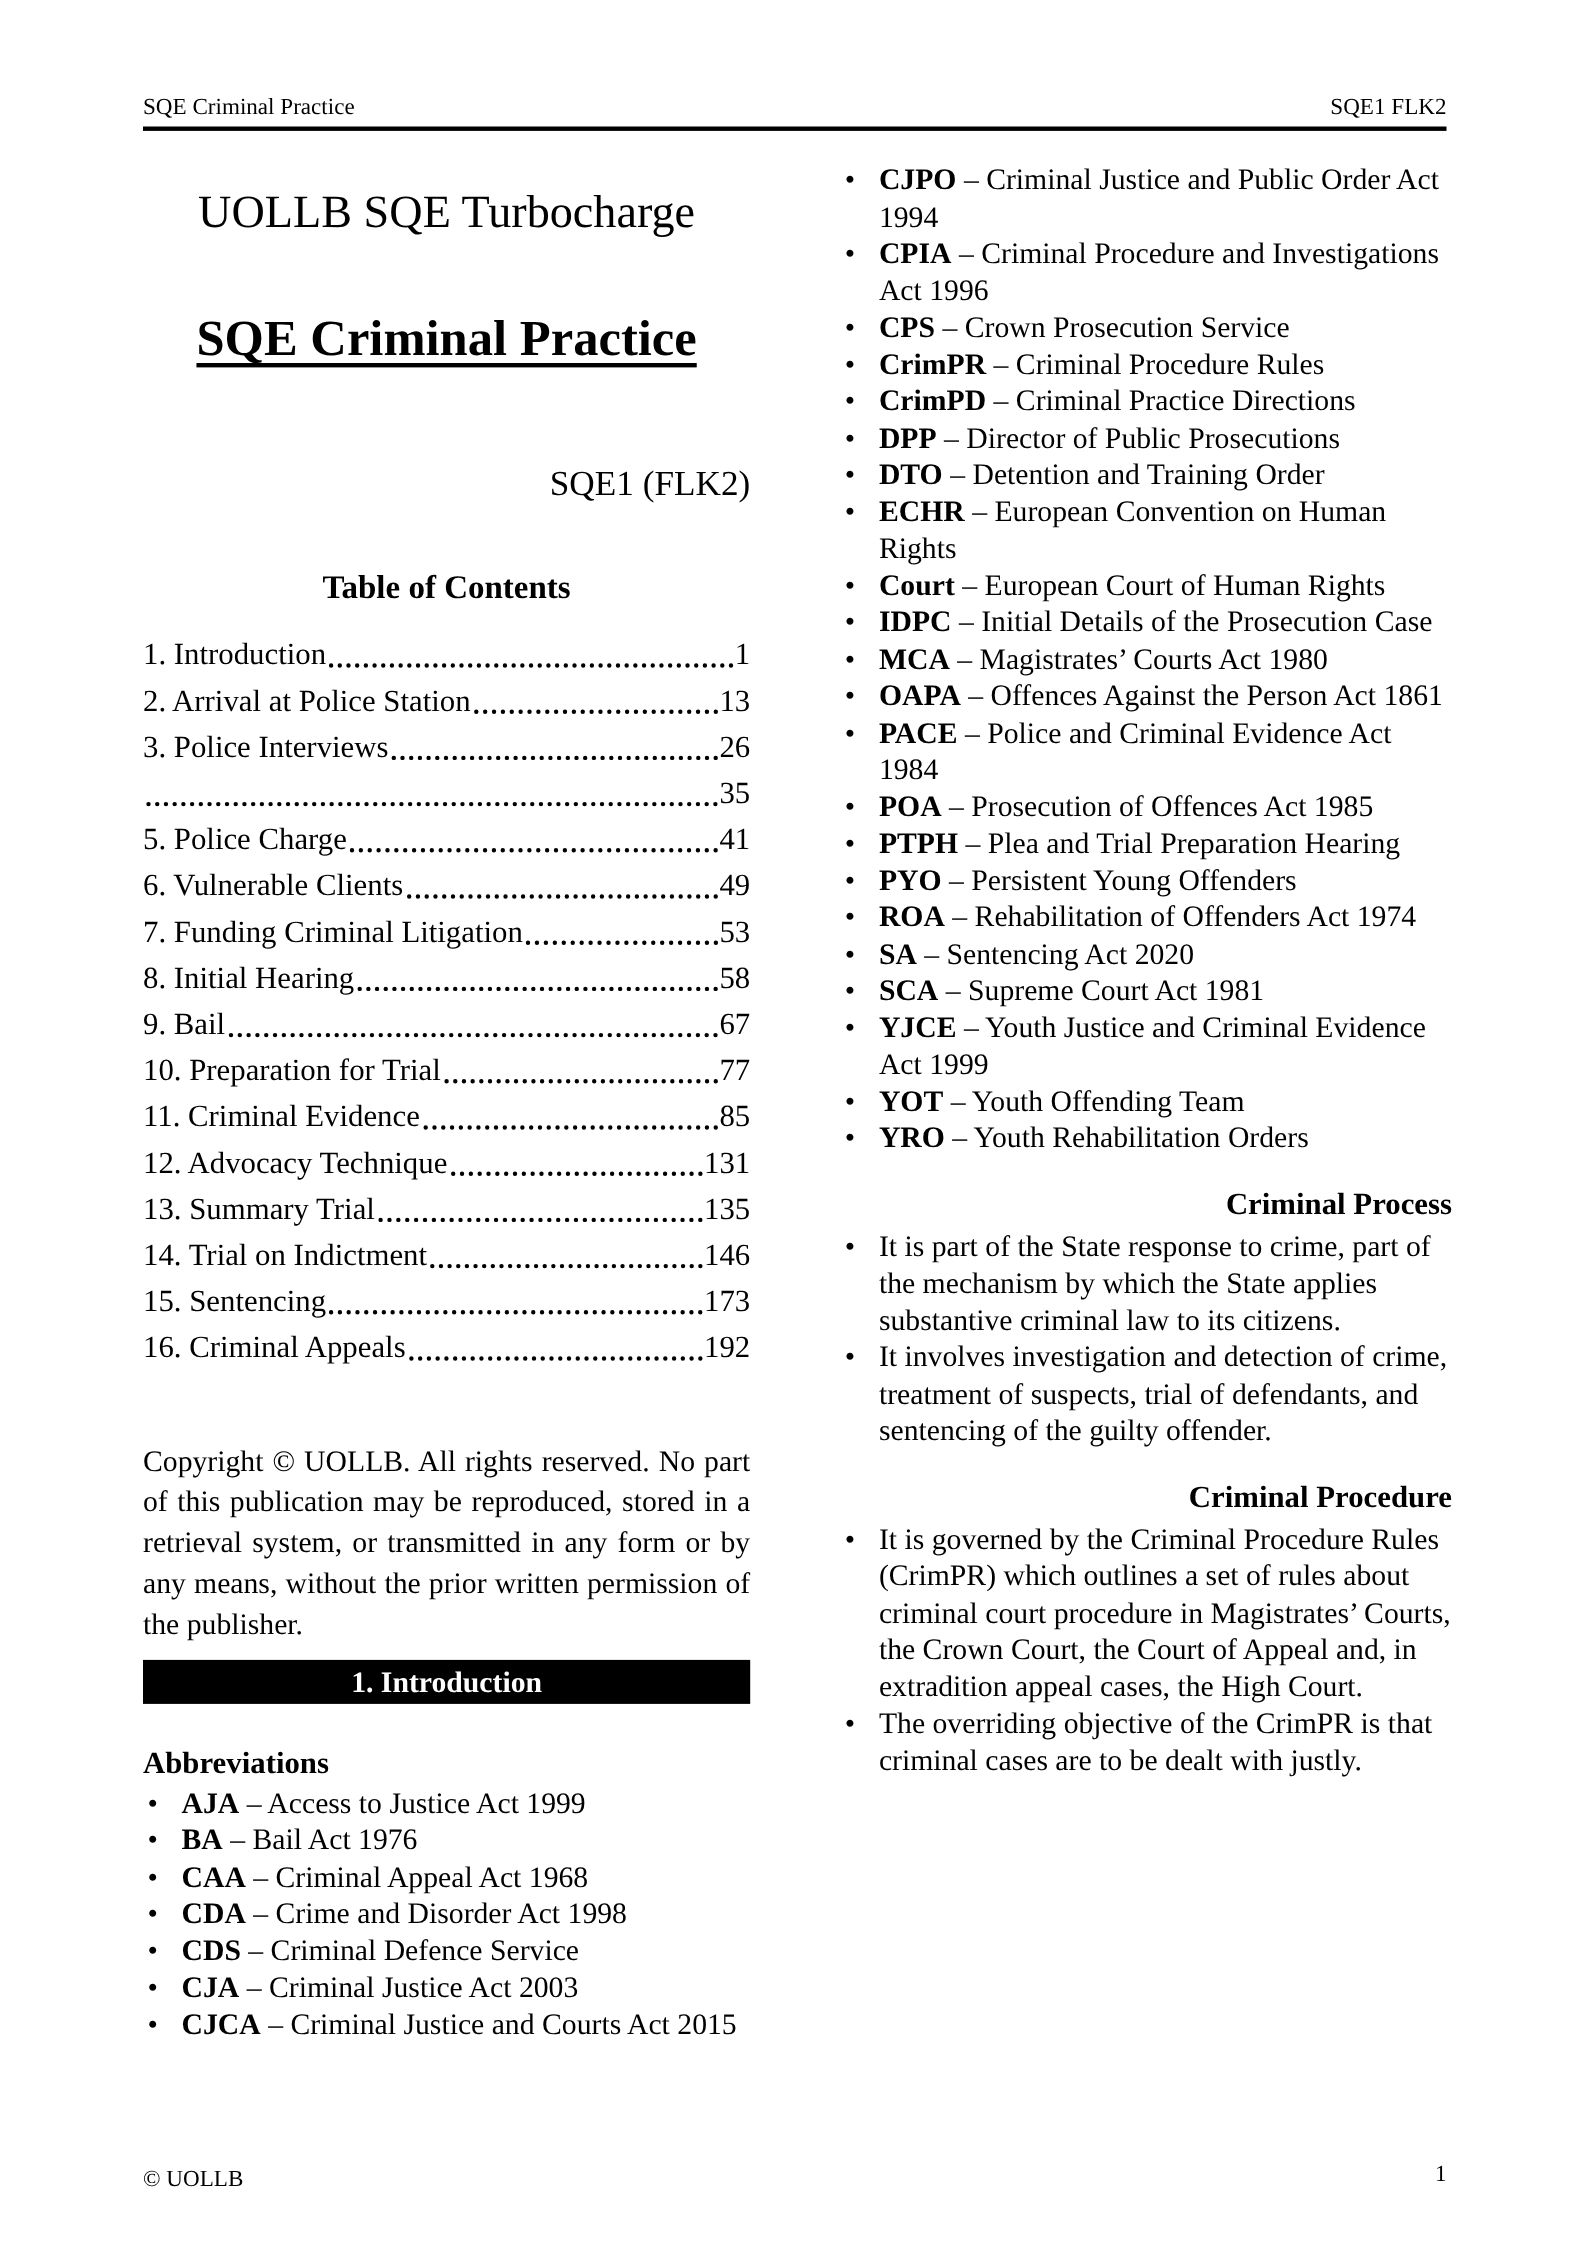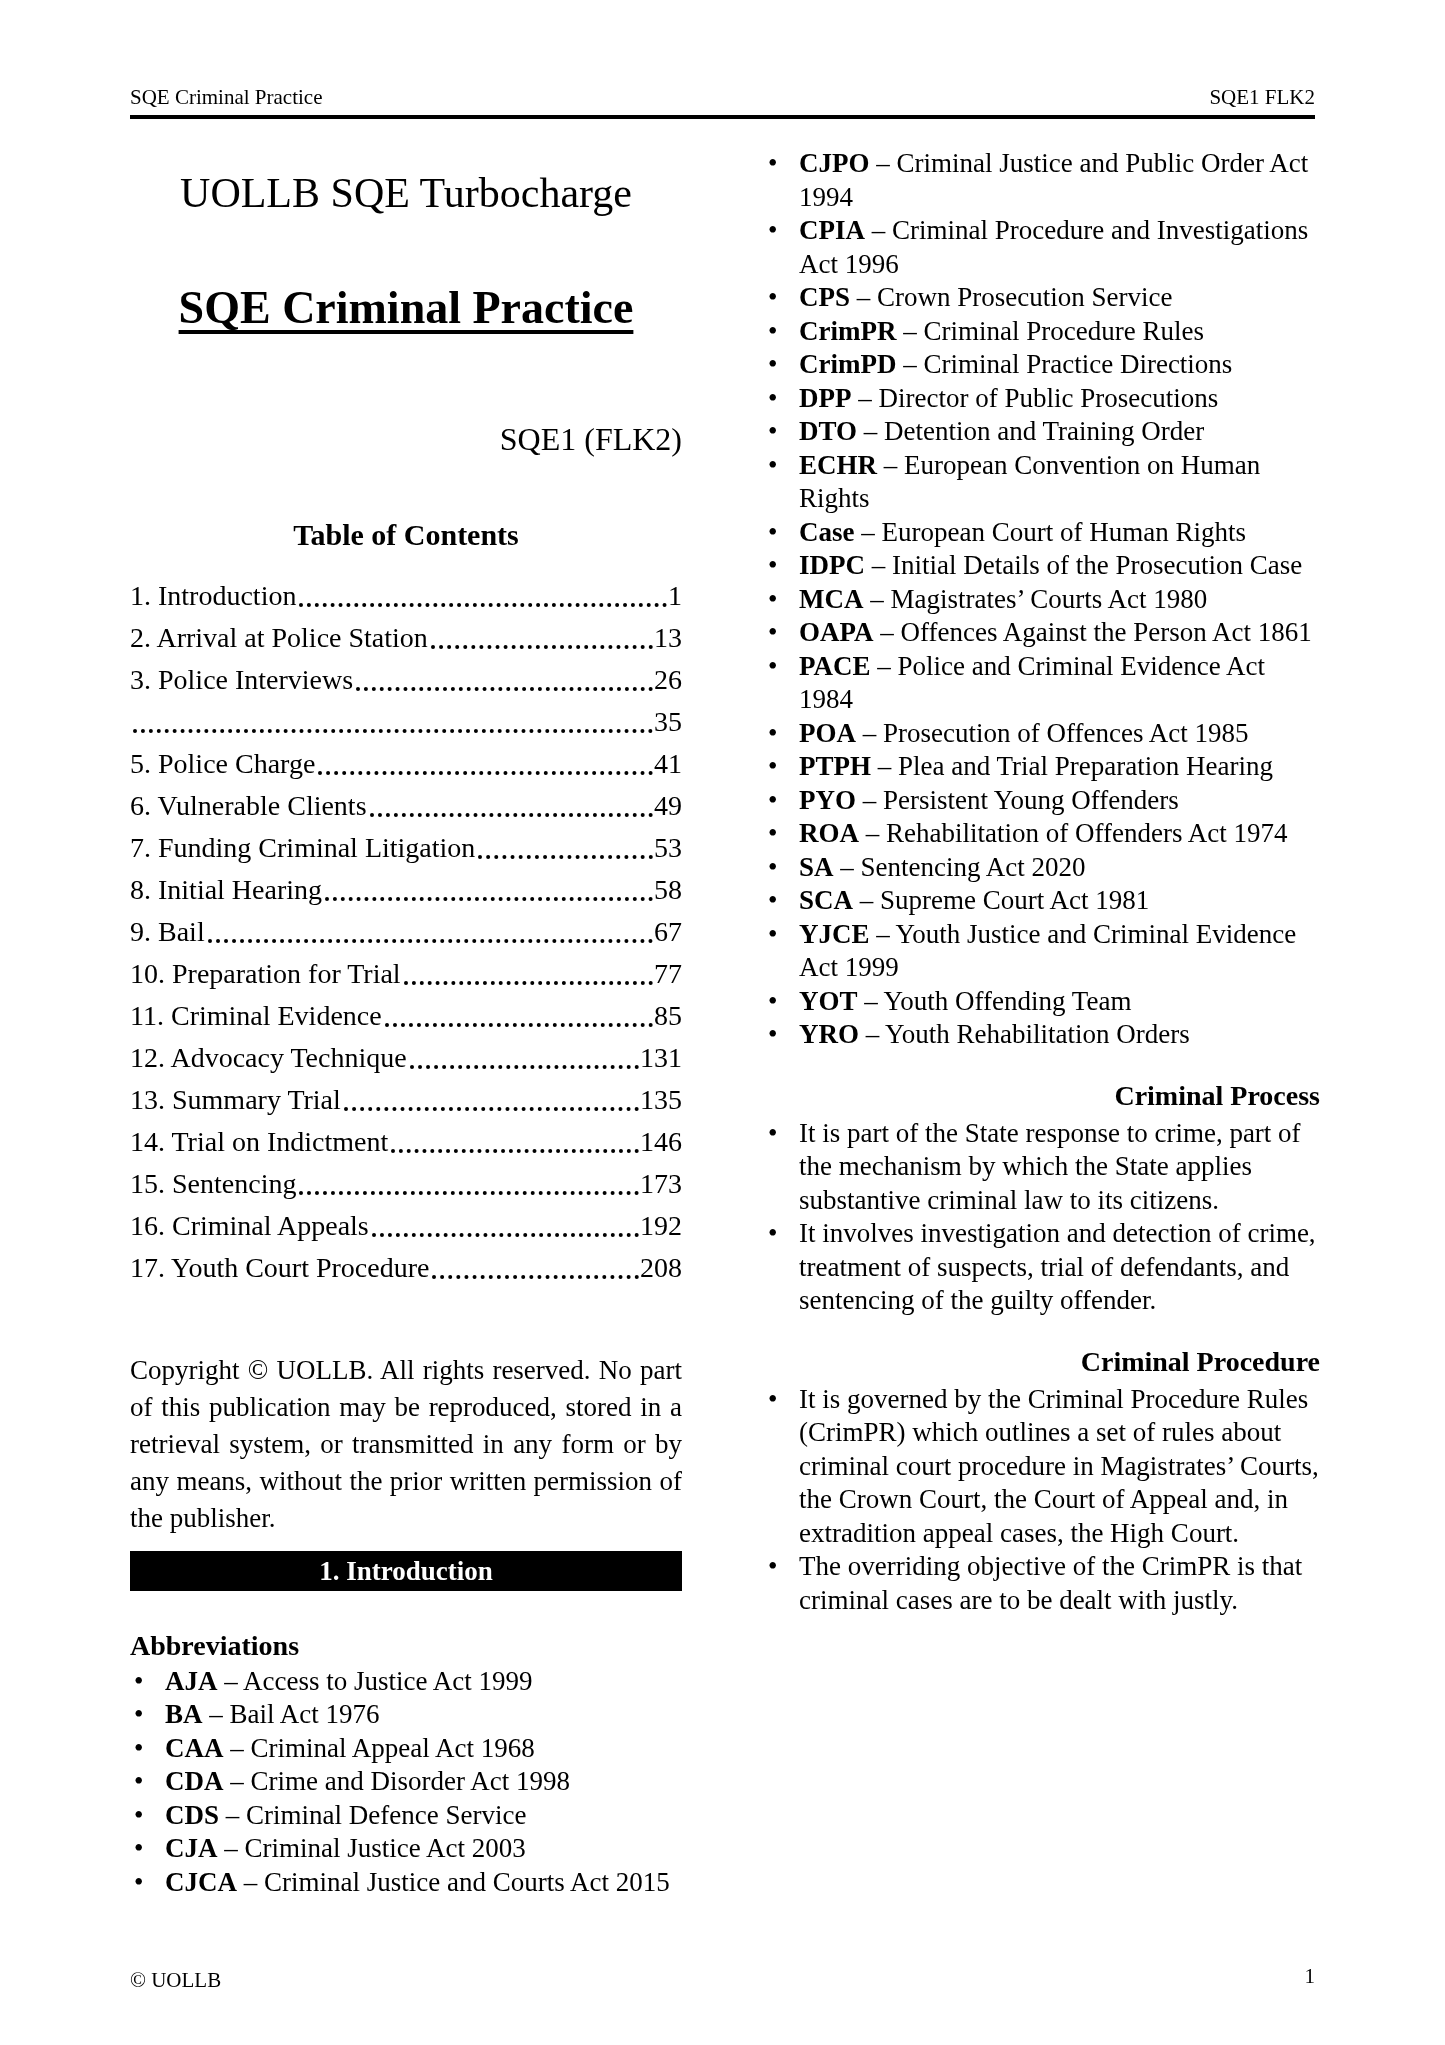--- a/index.html
+++ b/index.html
@@ -140,25 +140,20 @@
     <div class="toc-row">
         <span class="toc-label">15. Sentencing</span>
         <span class="toc-dots"></span>
         <span class="toc-page">173</span>
       </div>
     <div class="toc-row">
         <span class="toc-label">16. Criminal Appeals</span>
         <span class="toc-dots"></span>
         <span class="toc-page">192</span>
       </div>
-    <div class="toc-row">
-        <span class="toc-label">17. Youth Court Procedure</span>
-        <span class="toc-dots"></span>
-        <span class="toc-page">208</span>
-      </div>
   </div>
 
   <div class="copyright">Copyright © UOLLB. All rights reserved. No part of this publication may be reproduced, stored in a retrieval system, or transmitted in any form or by any means, without the prior written permission of the publisher.</div>
 
   <div class="banner">1. Introduction</div>
 
   <div class="sub-heading">Abbreviations</div>
   <ul class="blist">
     <li><b class="code">AJA</b><span> – </span><span>Access to Justice Act 1999</span></li>
     <li><b class="code">BA</b><span> – </span><span>Bail Act 1976</span></li>
@@ -173,21 +168,21 @@
 <div class="col-right">
   <ul class="blist">
     <li><b class="code">CJPO</b><span> – </span><span>Criminal Justice and Public Order Act 1994</span></li>
     <li><b class="code">CPIA</b><span> – </span><span>Criminal Procedure and Investigations Act 1996</span></li>
     <li><b class="code">CPS</b><span> – </span><span>Crown Prosecution Service</span></li>
     <li><b class="code">CrimPR</b><span> – </span><span>Criminal Procedure Rules</span></li>
     <li><b class="code">CrimPD</b><span> – </span><span>Criminal Practice Directions</span></li>
     <li><b class="code">DPP</b><span> – </span><span>Director of Public Prosecutions</span></li>
     <li><b class="code">DTO</b><span> – </span><span>Detention and Training Order</span></li>
     <li><b class="code">ECHR</b><span> – </span><span>European Convention on Human Rights</span></li>
-    <li><b class="code">Case</b><span> – </span><span>European Court of Human Rights</span></li>
+    <li><b class="code">Court</b><span> – </span><span>European Court of Human Rights</span></li>
     <li><b class="code">IDPC</b><span> – </span><span>Initial Details of the Prosecution Case</span></li>
     <li><b class="code">MCA</b><span> – </span><span>Magistrates’ Courts Act 1980</span></li>
     <li><b class="code">OAPA</b><span> – </span><span>Offences Against the Person Act 1861</span></li>
     <li><b class="code">PACE</b><span> – </span><span>Police and Criminal Evidence Act 1984</span></li>
     <li><b class="code">POA</b><span> – </span><span>Prosecution of Offences Act 1985</span></li>
     <li><b class="code">PTPH</b><span> – </span><span>Plea and Trial Preparation Hearing</span></li>
     <li><b class="code">PYO</b><span> – </span><span>Persistent Young Offenders</span></li>
     <li><b class="code">ROA</b><span> – </span><span>Rehabilitation of Offenders Act 1974</span></li>
     <li><b class="code">SA</b><span> – </span><span>Sentencing Act 2020</span></li>
     <li><b class="code">SCA</b><span> – </span><span>Supreme Court Act 1981</span></li>

